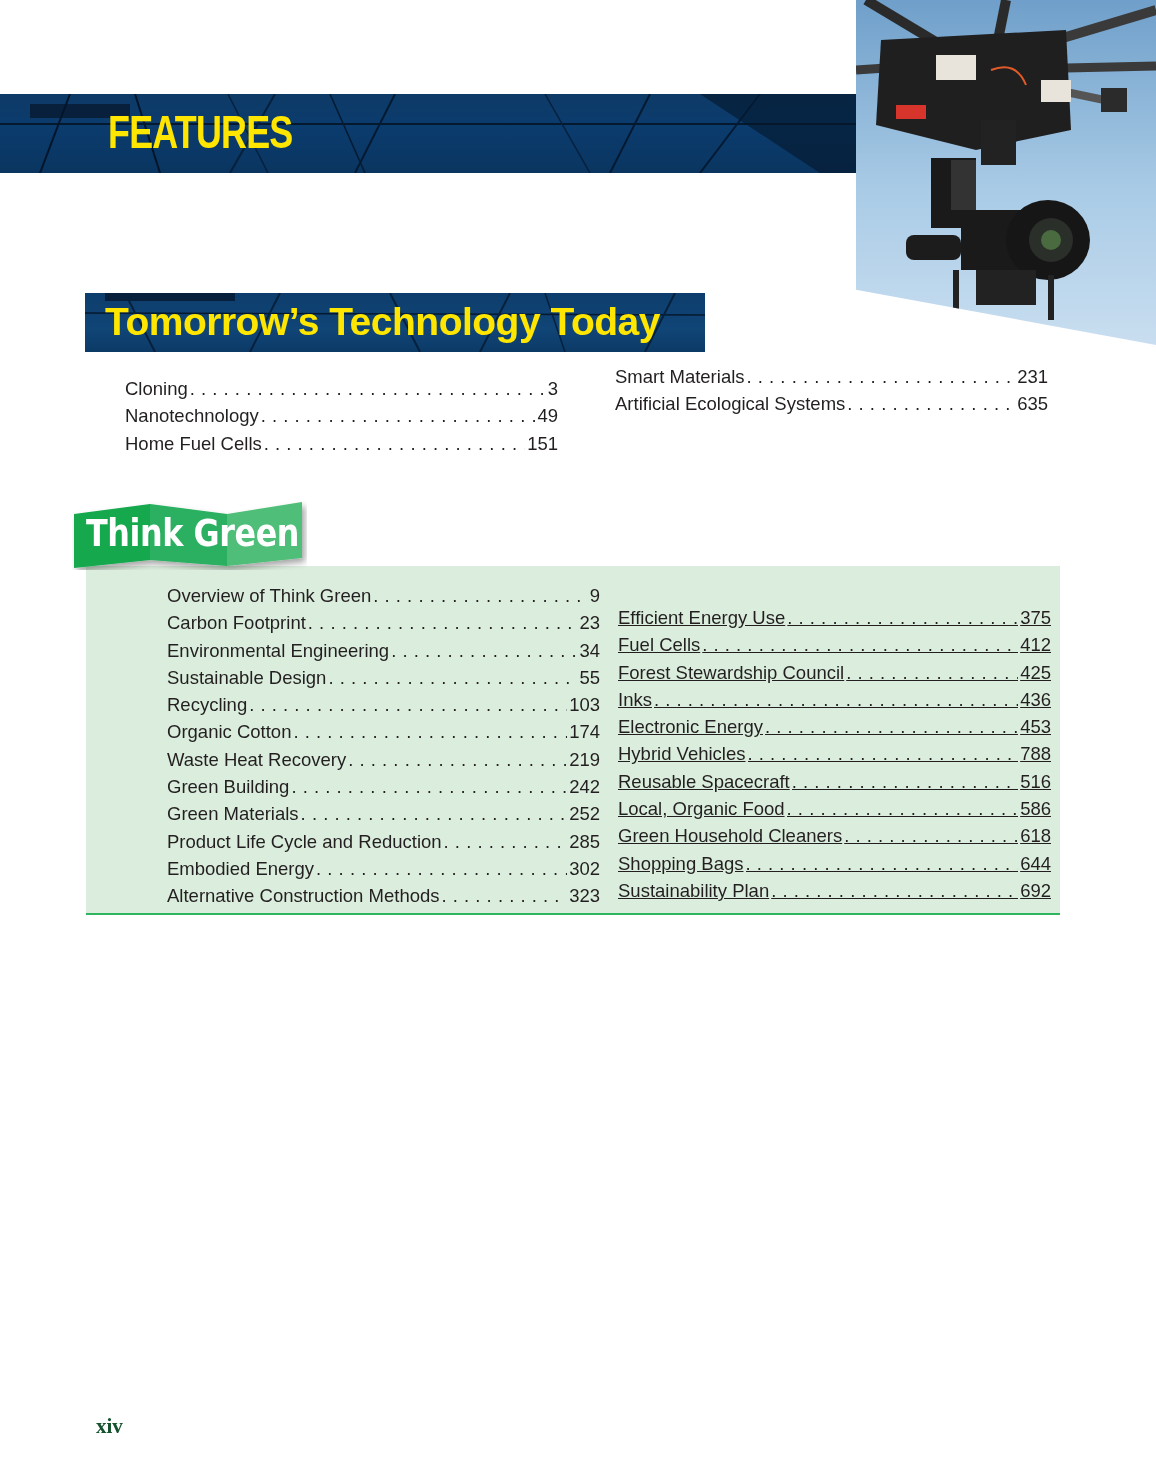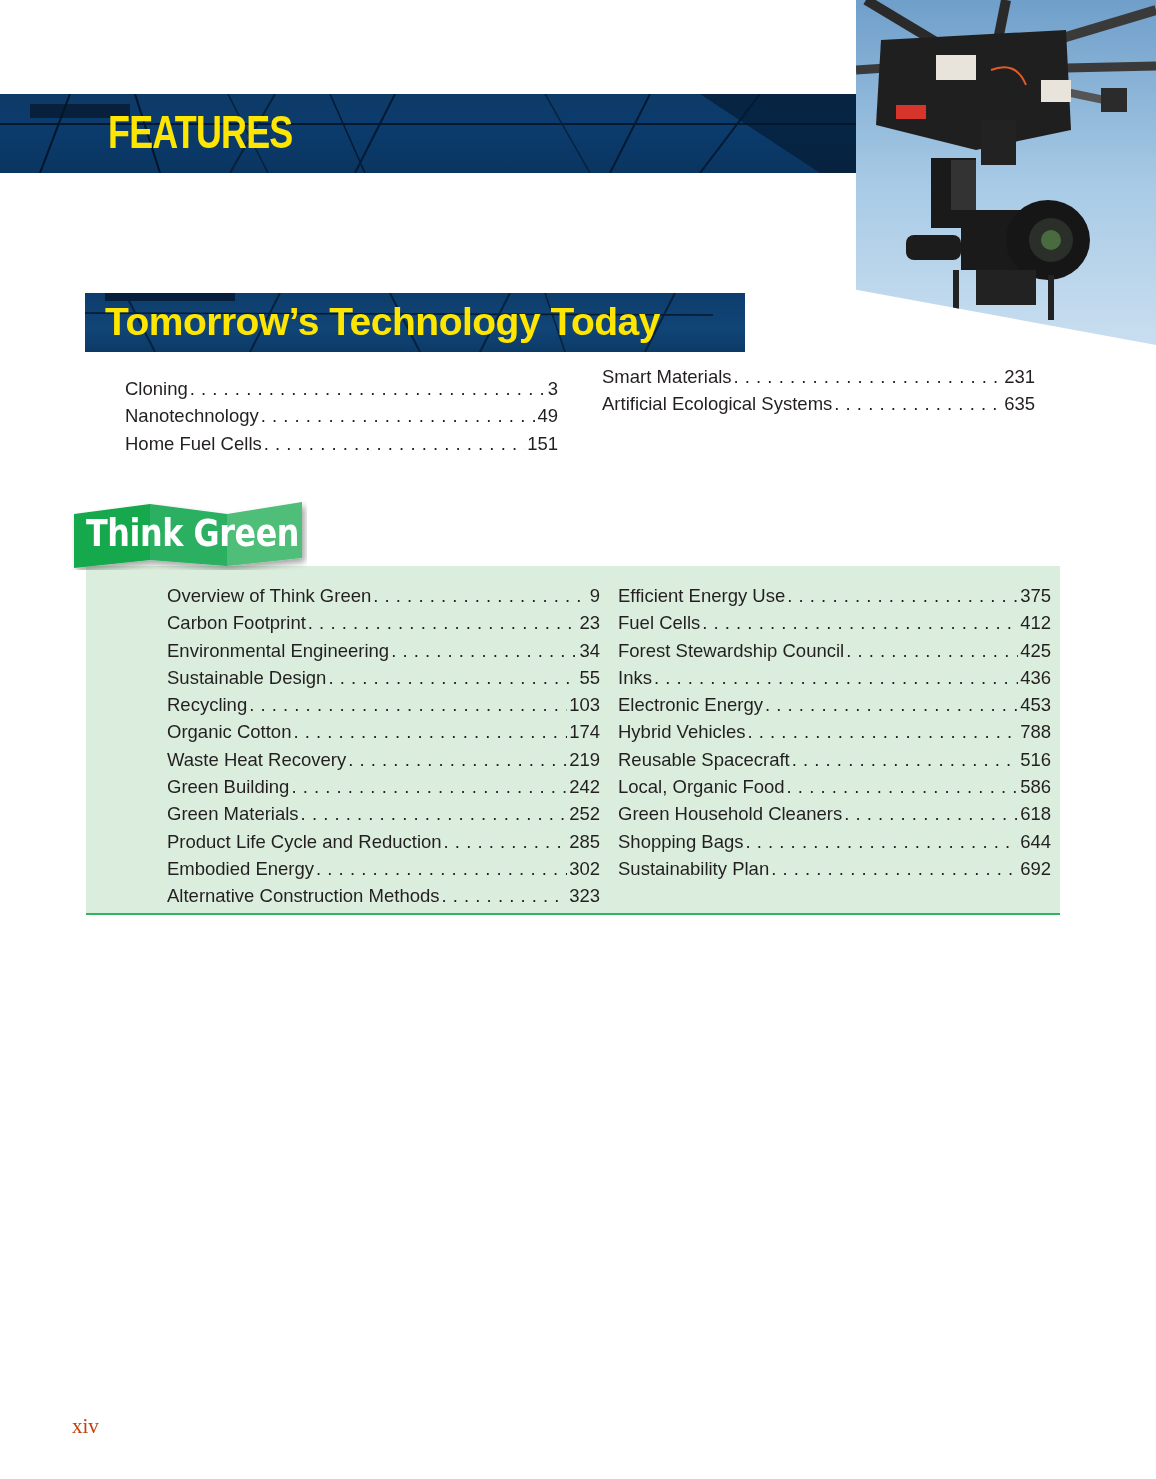--- a/index.html
+++ b/index.html
@@ -30,21 +30,20 @@
     clip-path: polygon(0 0, 100% 0, 100% 100%, 0 84%);
     background: linear-gradient(180deg, #6f9fca 0%, #a9cbe6 55%, #c9def0 100%);
   }
   .drone-photo svg { position: absolute; left: 0; top: 0; }
 
   
   .ttt-banner {
     position: absolute; left: 85px; top: 293px; width: 620px; height: 59px;
     background: linear-gradient(180deg, #0d3d6c 0%, #104577 60%, #0c3a66 100%);
     overflow: hidden;
-    padding-left: 40px;
   }
   .ttt-banner svg { position: absolute; left: 0; top: 0; }
   .ttt-title {
     position: absolute; left: 20px; top: 4px;
     font-weight: bold; font-size: 39px; color: #ffe600; white-space: nowrap;
     line-height: 50px; letter-spacing: -0.5px;
   }
 
   .toc-col { position: absolute; width: 433px; }
   .toc-row {
@@ -73,23 +72,23 @@
   }
   .tg-badge svg { position: absolute; left: 0; top: 0; }
   .tg-title {
     position: absolute; left: 14px; top: 12px;
     font-size: 37px; color: #ffffff; font-weight: bold; white-space: nowrap;
     letter-spacing: -0.5px; font-family: "DejaVu Sans", sans-serif;
     transform: scaleX(0.86); transform-origin: left center;
   }
 
   .page-number {
-    position: absolute; left: 72px; top: 1414px;
-    font-family: "Liberation Serif", serif; font-weight: normal; font-size: 21px;
-    color: #c2410c;
+    position: absolute; left: 96px; top: 1414px;
+    font-family: "Liberation Serif", serif; font-weight: bold; font-size: 21px;
+    color: #14532d;
   }
 </style>
 </head>
 <body>
 
 <div class="features-banner">
   <svg width="858" height="79">
     <rect x="30" y="10" width="100" height="14" fill="#071a30" opacity="0.8"></rect>
     <line x1="0" y1="30" x2="858" y2="30" stroke="#05192e" stroke-width="2"></line>
     <line x1="40" y1="79" x2="70" y2="0" stroke="#03152a" stroke-width="2"></line>
@@ -163,21 +162,21 @@
       <span class="dots"></span>
       <span class="page">49</span>
   </div>
   <div class="toc-row">
     <span class="label">Home Fuel Cells</span>
       <span class="dots"></span>
       <span class="page">151</span>
   </div>
 </div>
 
-<div class="toc-col" style="left:602px; top:363px;">
+<div class="toc-col" style="left:615px; top:363px;">
   <div class="toc-row">
     <span class="label">Smart Materials</span>
       <span class="dots"></span>
       <span class="page">231</span>
   </div>
   <div class="toc-row">
     <span class="label">Artificial Ecological Systems</span>
       <span class="dots"></span>
       <span class="page">635</span>
   </div>
@@ -257,21 +256,21 @@
       <span class="dots"></span>
       <span class="page">302</span>
     </div>
   <div class="toc-row">
       <span class="label">Alternative Construction Methods</span>
       <span class="dots"></span>
       <span class="page">323</span>
     </div>
 </div>
 
-<div class="toc-col" style="left:618px; top:582px;">
+<div class="toc-col" style="left:618px; top:604px;text-decoration:underline;">
   <div class="toc-row">
       <span class="label">Efficient Energy Use</span>
       <span class="dots"></span>
       <span class="page">375</span>
     </div>
   <div class="toc-row">
       <span class="label">Fuel Cells</span>
       <span class="dots"></span>
       <span class="page">412</span>
     </div>

